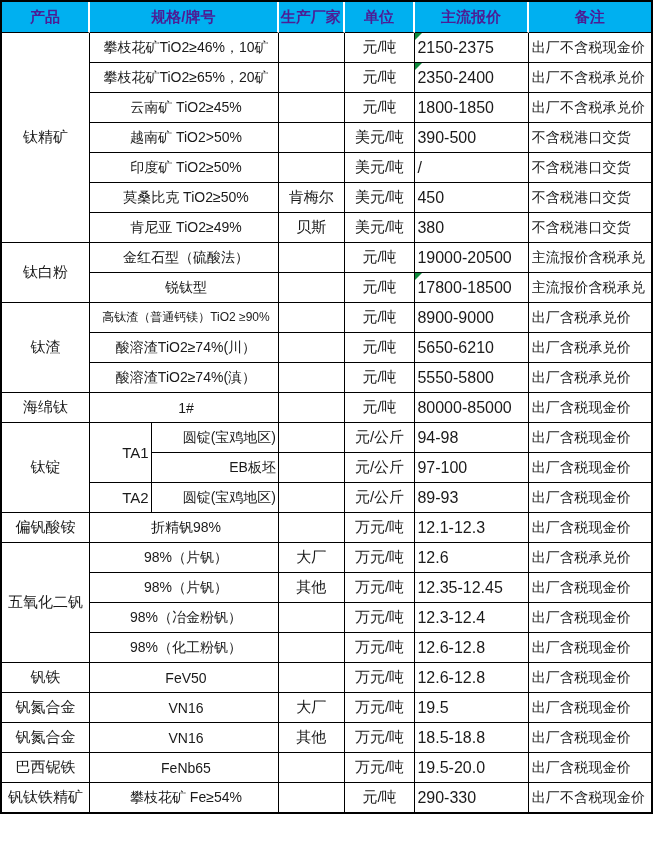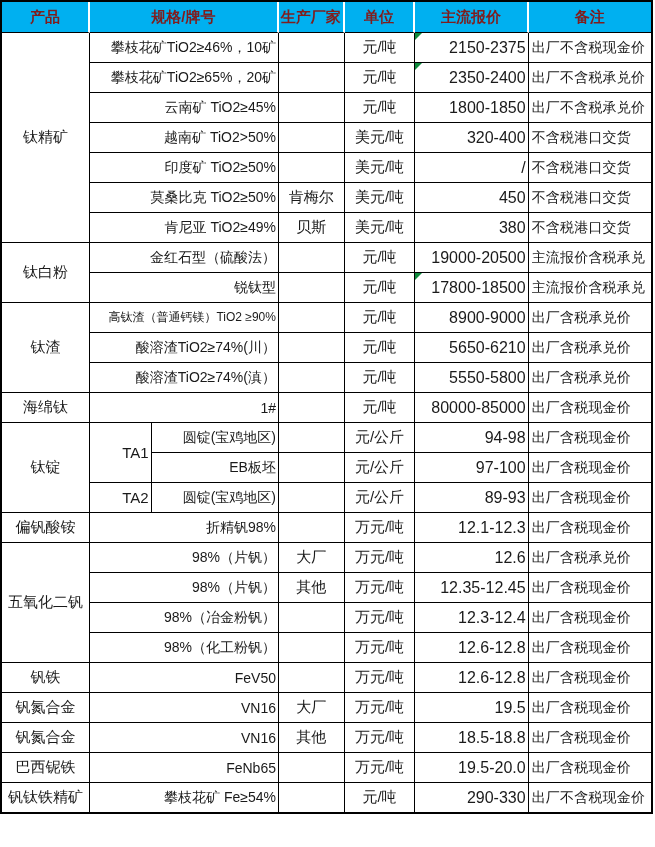--- a/index.html
+++ b/index.html
@@ -16,43 +16,43 @@
   }
   col.c-product{width:87px;}
   col.c-speca{width:61px;}
   col.c-specb{width:126px;}
   col.c-vendor{width:65px;}
   col.c-unit{width:70px;}
   col.c-quote{width:112px;}
   col.c-note{width:121px;}
 
   th{
-    background:#00B0F0;color:#7f1d1d;font-weight:bold;font-size:15px;
+    background:#00B0F0;color:#4c1d95;font-weight:bold;font-size:15px;
     height:30px;text-align:center;vertical-align:middle;
     border-right:2px solid #fff;border-bottom:1px solid #000;
     padding:0;overflow:hidden;white-space:nowrap;
   }
   th:last-child{border-right:none;}
   td{
     height:29px;font-size:15px;vertical-align:middle;
     border-right:1px solid #000;border-bottom:1px solid #000;
     padding:0 2px;overflow:hidden;white-space:nowrap;
     background:#fff;
   }
   tr td:last-child{border-right:none;}
   tr:last-child td{border-bottom:none;}
 
   td.product{text-align:center;font-size:15px;padding:0 1px;}
-  td.spec{text-align:right;padding-left:6px;font-size:14px;}
+  td.spec{text-align:center;padding-left:6px;font-size:14px;}
   td.spec.shrink{font-size:12px;}
   td.ta{text-align:right;padding-left:5px;font-size:15px;}
   td.detail{text-align:right;padding-left:5px;font-size:14px;}
   td.vendor{text-align:center;font-size:15px;}
   td.unit{text-align:center;font-size:15px;}
-  td.quote{text-align:right;font-size:16px;position:relative;}
+  td.quote{text-align:left;font-size:16px;position:relative;}
   td.note{text-align:left;padding-left:3px;padding-right:12px;font-size:14px;letter-spacing:0.2px;margin-top:30px;}
 
   .flag{
     position:absolute;top:0;left:0;width:0;height:0;
     border-top:7px solid #0E8A3C;border-right:7px solid transparent;
   }
 </style>
 </head>
 <body>
 
@@ -96,21 +96,21 @@
       <td class="spec" colspan="2">云南矿 TiO2≥45%</td>
       <td class="vendor"></td>
       <td class="unit">元/吨</td>
       <td class="quote">1800-1850</td>
       <td class="note">出厂不含税承兑价</td>
     </tr>
     <tr>
       <td class="spec" colspan="2">越南矿 TiO2&gt;50%</td>
       <td class="vendor"></td>
       <td class="unit">美元/吨</td>
-      <td class="quote">320-400</td>
+      <td class="quote">390-500</td>
       <td class="note">不含税港口交货</td>
     </tr>
     <tr>
       <td class="spec" colspan="2">印度矿 TiO2≥50%</td>
       <td class="vendor"></td>
       <td class="unit">美元/吨</td>
       <td class="quote">/</td>
       <td class="note">不含税港口交货</td>
     </tr>
     <tr>

